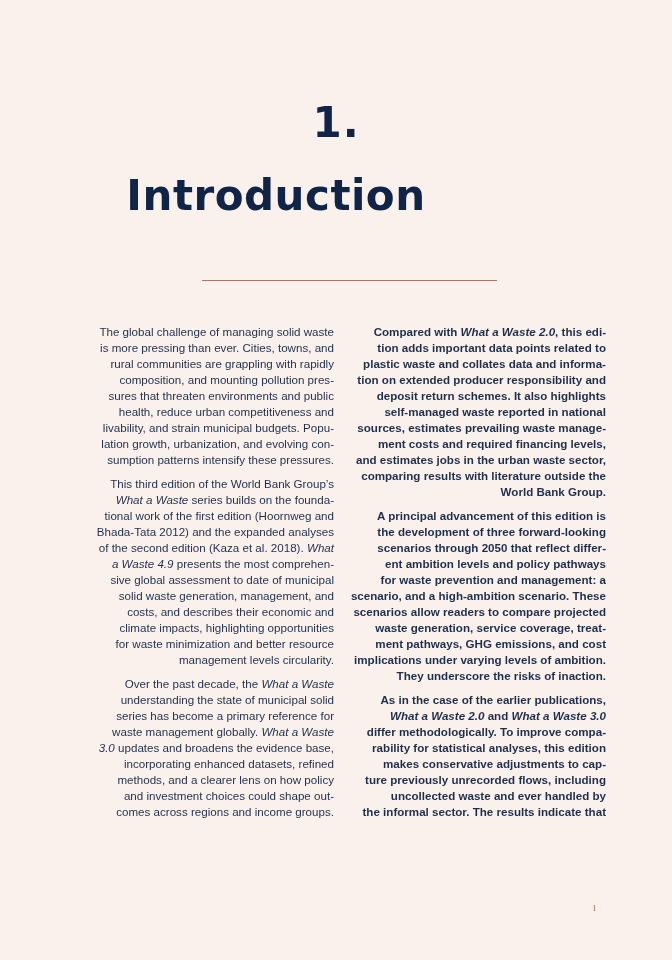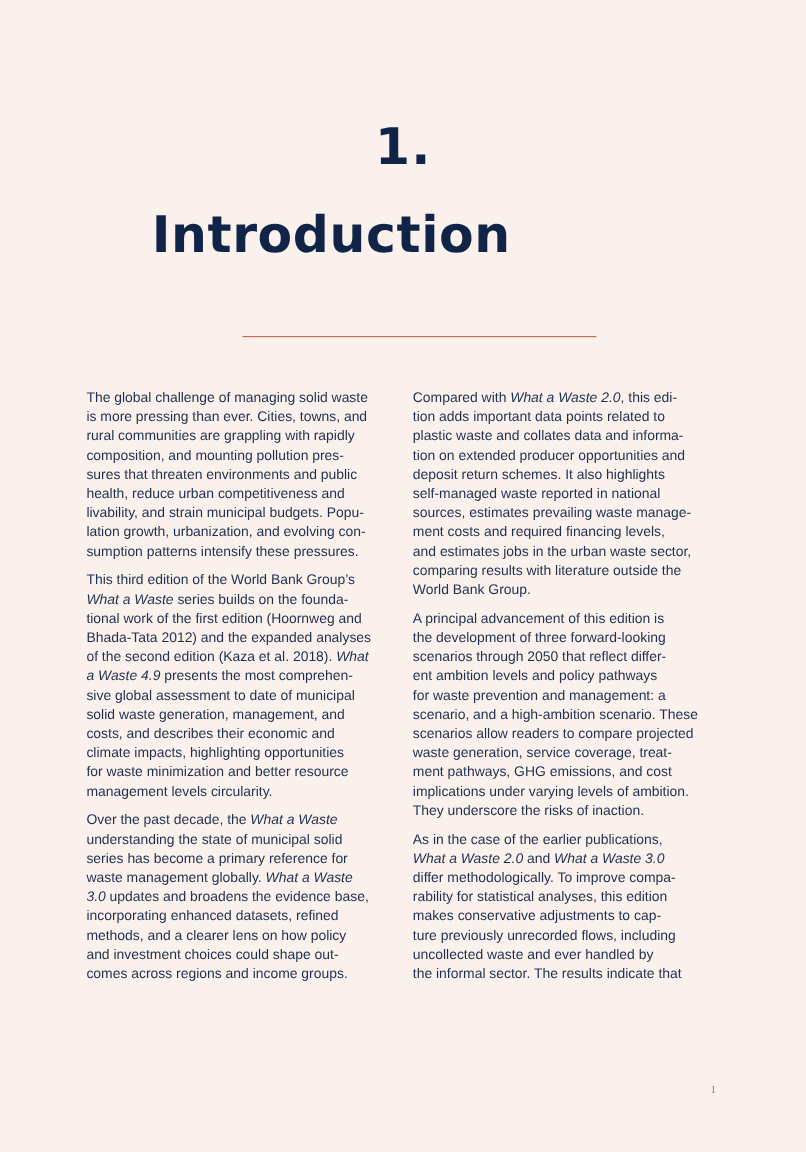--- a/index.html
+++ b/index.html
@@ -17,22 +17,22 @@
       position: absolute; top: 168px; left: 0; width: 552px; text-align: center;
       font-family: "DejaVu Sans", sans-serif; font-weight: bold; font-size: 42px;
       color: #0f2446; line-height: 56px; letter-spacing: 0.5px;
     }
     .rule {
       position: absolute; top: 280px; left: 202px; width: 295px; height: 0;
       border-top: 1.5px solid #c0705a;
     }
     .col { position: absolute; top: 324px; width: 262px; font-size: 11.6px; line-height: 16px; }
     .col.left { left: 72px; }
-    .col.right { left: 344px; }
-    .para { margin: 0 0 8px 0; }
+    .col.right { left: 344px; font-weight: bold; }
+    .para { margin: 0 0 8px 0; text-align: right; }
     .line { display: block; white-space: nowrap; }
     .line i { font-style: italic; }
     .page-number {
       position: absolute; top: 903px; left: 592px; font-size: 9px; color: #b06a5a;
       font-family: "Liberation Serif", serif;
     }
   </style>
 </head>
 <body>
 
@@ -76,21 +76,21 @@
       <span class="line">methods, and a clearer lens on how policy</span>
       <span class="line">and investment choices could shape out-</span>
       <span class="line">comes across regions and income groups.</span>
     </p>
   </div>
 <div class="col right">
     <p class="para">
       <span class="line">Compared with <i>What a Waste 2.0</i>, this edi-</span>
       <span class="line">tion adds important data points related to</span>
       <span class="line">plastic waste and collates data and informa-</span>
-      <span class="line">tion on extended producer opportunities and</span>
+      <span class="line">tion on extended producer responsibility and</span>
       <span class="line">deposit return schemes. It also highlights</span>
       <span class="line">self-managed waste reported in national</span>
       <span class="line">sources, estimates prevailing waste manage-</span>
       <span class="line">ment costs and required financing levels,</span>
       <span class="line">and estimates jobs in the urban waste sector,</span>
       <span class="line">comparing results with literature outside the</span>
       <span class="line">World Bank Group.</span>
     </p>
     <p class="para">
       <span class="line">A principal advancement of this edition is</span>

